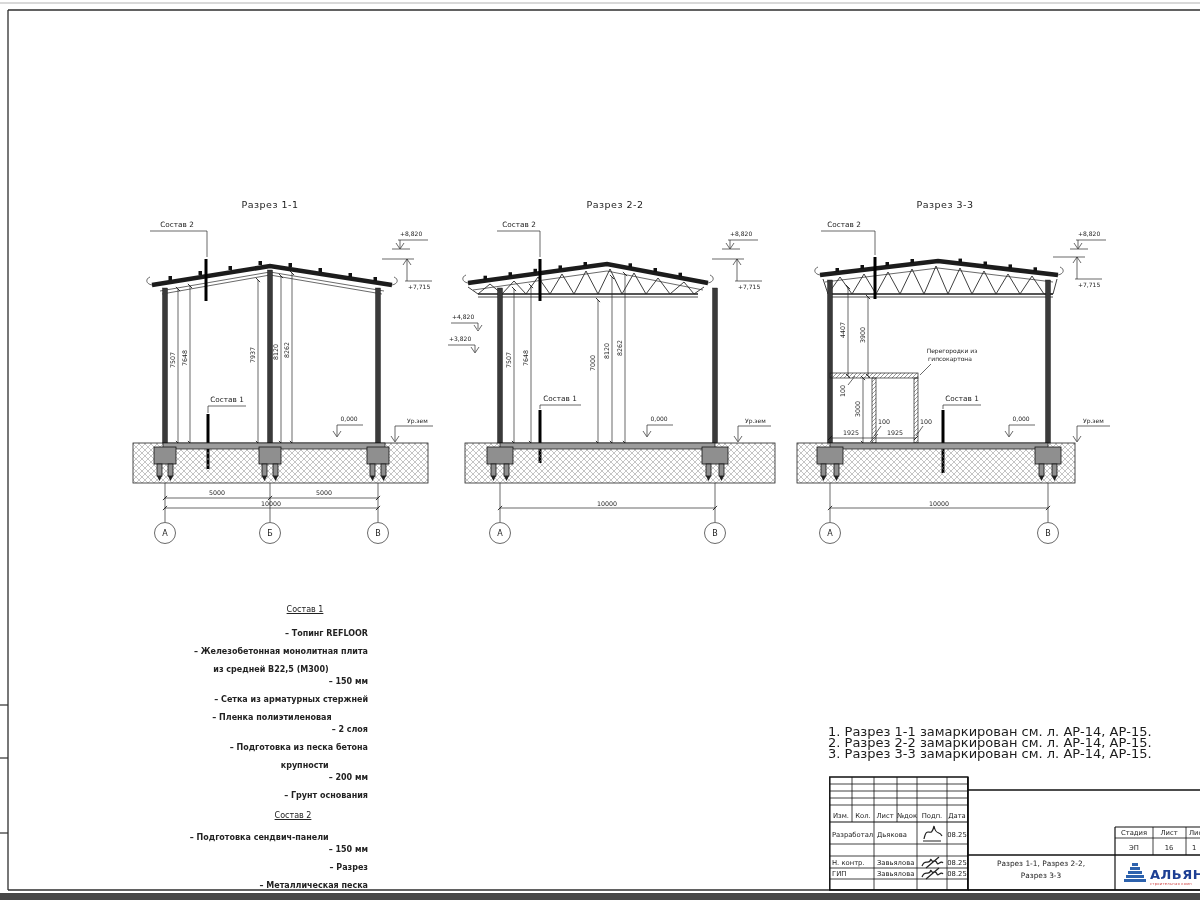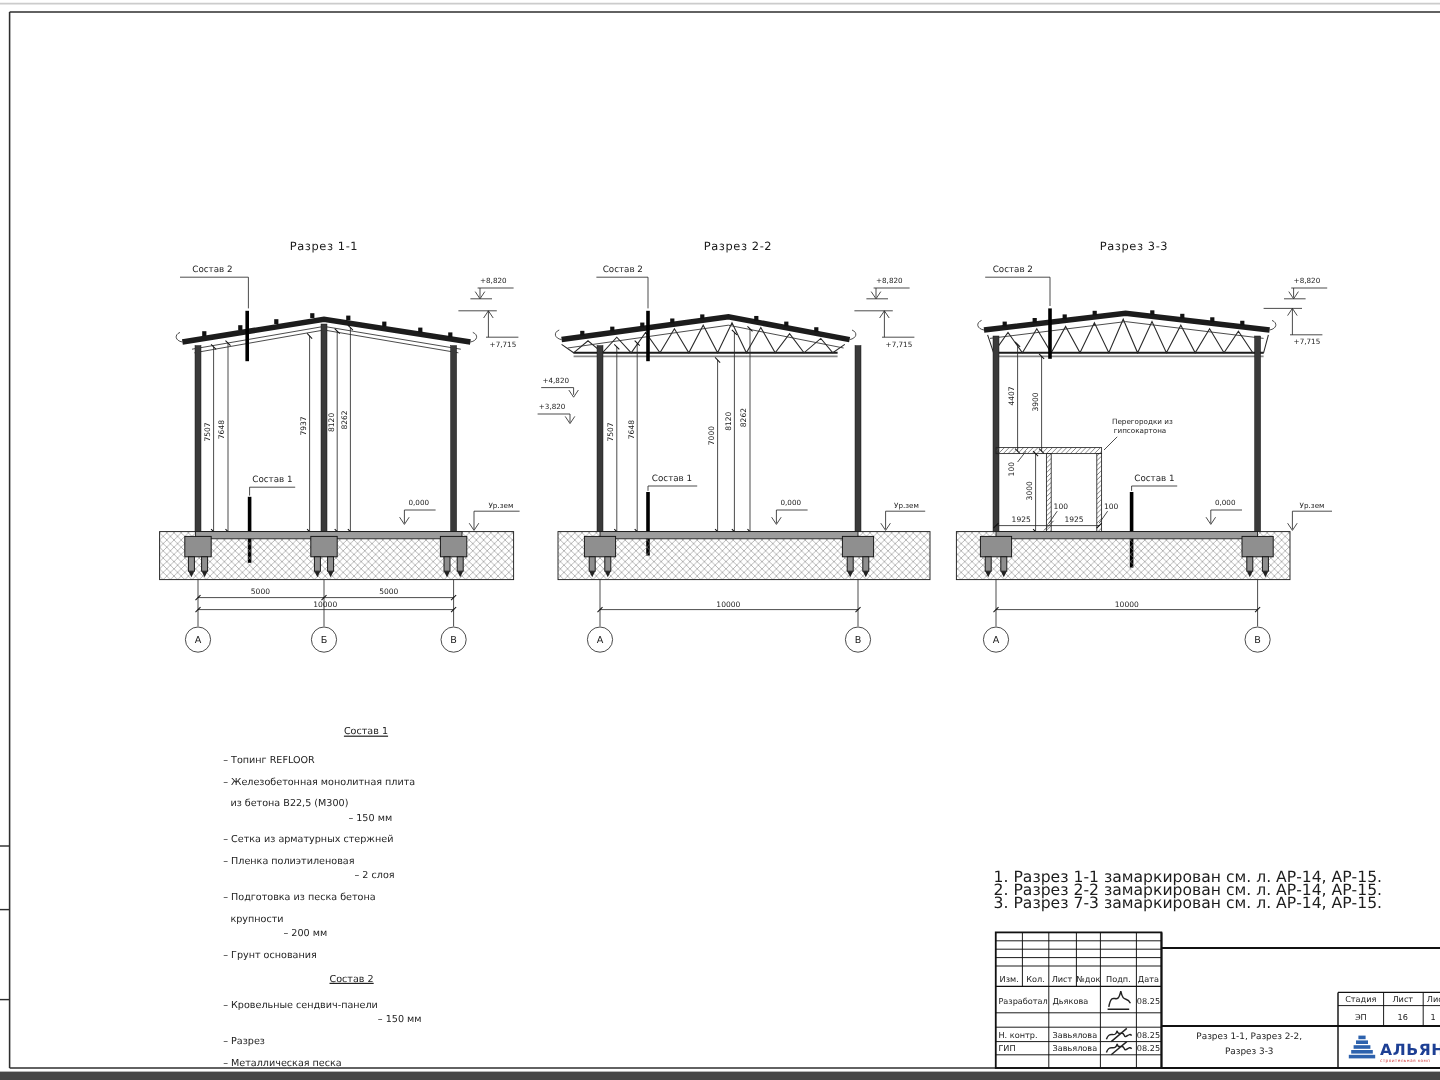--- a/index.html
+++ b/index.html
@@ -21,21 +21,21 @@
   .col{fill:#3a3a3a;stroke:#111;stroke-width:.4;}
   .foot{fill:#8f8f8f;stroke:#151515;stroke-width:.8;}
   .slab{fill:#9c9c9c;stroke:#151515;stroke-width:.7;}
   .gnd{fill:url(#gndh);stroke:#222;stroke-width:.8;}
   .part{fill:url(#prth);stroke:#222;stroke-width:.7;}
   
   .legend{left:178px;top:601px;width:200px;font-size:8px;line-height:18px;color:#222;}
   .leg-title{width:200px;text-align:center;padding-left:54px;box-sizing:border-box;
              text-decoration:underline;margin-bottom:6px;}
   .leg-title2{margin-top:2px;margin-bottom:4px;padding-left:30px;}
-  .leg-row{display:flex;justify-content:flex-start;padding-left:8px;width:182px;}
+  .leg-row{display:flex;justify-content:flex-end;padding-left:8px;width:182px;font-weight:bold;}
   .leg-row.ind{padding-left:14px;width:176px;}
   .leg-val{white-space:nowrap;margin-top:12px;}
   
   .notes{left:828px;top:726px;font-size:13px;line-height:11px;color:#1c1c1c;}
   .tb-t7{font-size:6.8px;}
   .tb-t75{font-size:7.4px;}
   .logo-big{font-size:13px;font-weight:bold;fill:#1d3f94;letter-spacing:.5px;}
   .logo-sub{font-size:3.6px;fill:#d03a3a;letter-spacing:.3px;}
 </style>
 </head>
@@ -407,21 +407,21 @@
   <div class="leg-title">Состав 1</div>
   <div class="leg-row">
       <span>– Топинг REFLOOR</span>
       <span class="leg-val"></span>
     </div>
   <div class="leg-row">
       <span>– Железобетонная  монолитная плита</span>
       <span class="leg-val"></span>
     </div>
   <div class="leg-row ind">
-      <span>из бетона В22,5 (М300)</span>
+      <span>из средней В22,5 (М300)</span>
       <span class="leg-val">– 150 мм</span>
     </div>
   <div class="leg-row">
       <span>– Сетка из арматурных стержней</span>
       <span class="leg-val"></span>
     </div>
   <div class="leg-row">
       <span>– Пленка полиэтиленовая</span>
       <span class="leg-val">– 2 слоя</span>
     </div>
@@ -432,37 +432,37 @@
   <div class="leg-row ind">
       <span>крупности</span>
       <span class="leg-val">– 200 мм</span>
     </div>
   <div class="leg-row">
       <span>– Грунт основания</span>
       <span class="leg-val"></span>
     </div>
   <div class="leg-title leg-title2">Состав 2</div>
   <div class="leg-row">
-      <span>– Кровельные сендвич-панели</span>
+      <span>– Подготовка сендвич-панели</span>
       <span class="leg-val">– 150 мм</span>
     </div>
   <div class="leg-row">
       <span>– Разрез</span>
       <span class="leg-val"></span>
     </div>
   <div class="leg-row">
       <span>– Металлическая песка</span>
       <span class="leg-val"></span>
     </div>
 </div>
 
 <div class="abs notes">
   <div>1. Разрез 1-1 замаркирован см. л. АР-14, АР-15.</div>
   <div>2. Разрез 2-2 замаркирован см. л. АР-14, АР-15.</div>
-  <div>3. Разрез 7-3 замаркирован см. л. АР-14, АР-15.</div>
+  <div>3. Разрез 3-3 замаркирован см. л. АР-14, АР-15.</div>
 </div>
 
 <svg class="abs" style="left:829px;top:776px" width="371" height="114">
   <g>
     <rect x="0.8" y="1" width="138" height="113" fill="none" stroke="#111" stroke-width="1.5"></rect>
     <line x1="1" y1="8" x2="139" y2="8" stroke="#111" stroke-width=".8"></line>
     <line x1="1" y1="15" x2="139" y2="15" stroke="#111" stroke-width=".8"></line>
     <line x1="1" y1="22" x2="139" y2="22" stroke="#111" stroke-width=".8"></line>
     <line x1="1" y1="29" x2="139" y2="29" stroke="#111" stroke-width=".8"></line>
     <line x1="1" y1="46" x2="139" y2="46" stroke="#111" stroke-width="1.2"></line>

